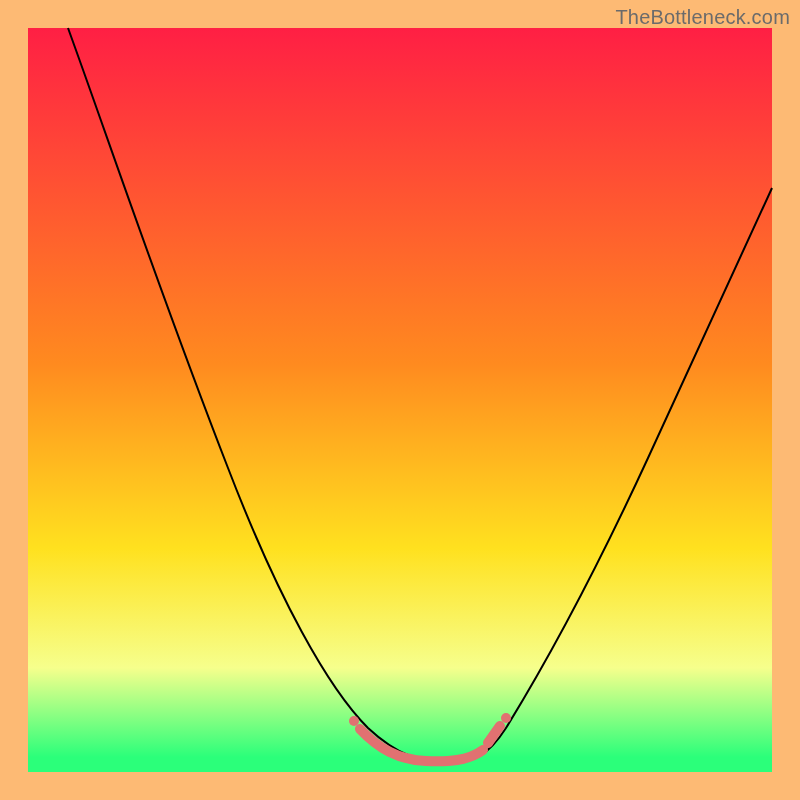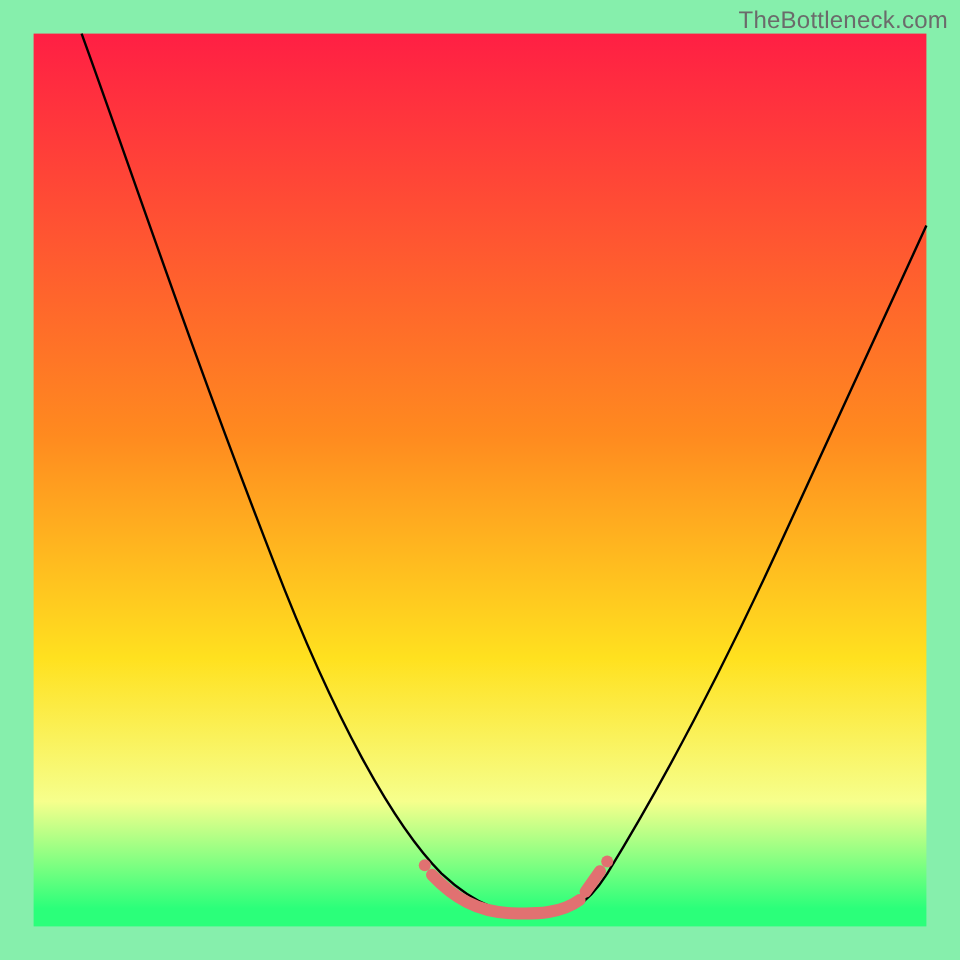--- a/index.html
+++ b/index.html
@@ -10,21 +10,21 @@
     background: #000;
     overflow: hidden;
     font-family: Arial, Helvetica, sans-serif;
   }
   .frame {
     position: absolute;
     left: 0;
     top: 0;
     width: 800px;
     height: 800px;
-    background: #86efac;
+    background: #fdba74;
   }
   .plot-area {
     position: absolute;
     left: 28px;
     top: 28px;
     width: 744px;
     height: 744px;
     
     background: linear-gradient(
       to bottom,

